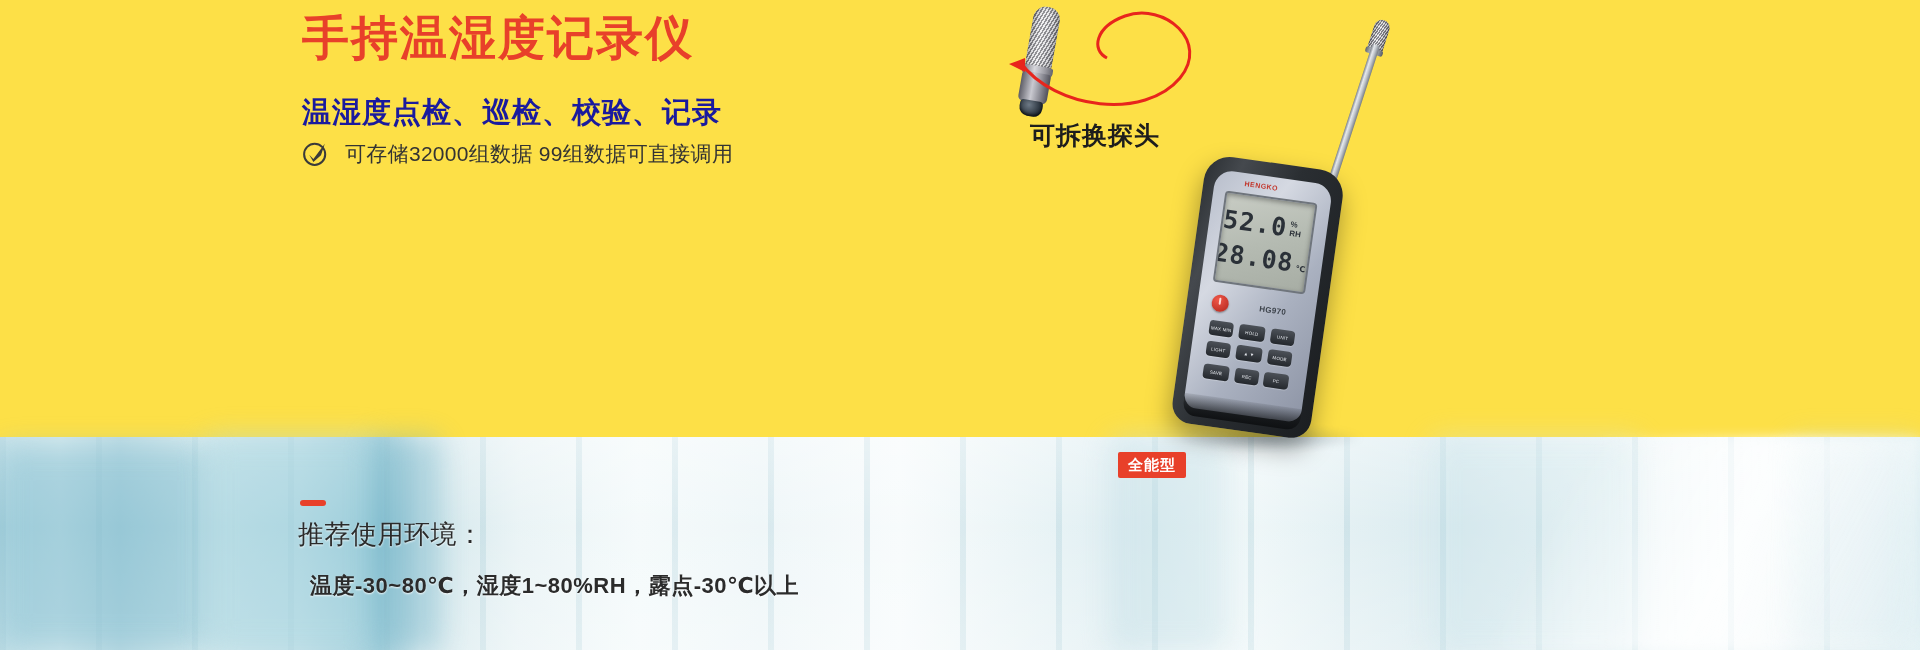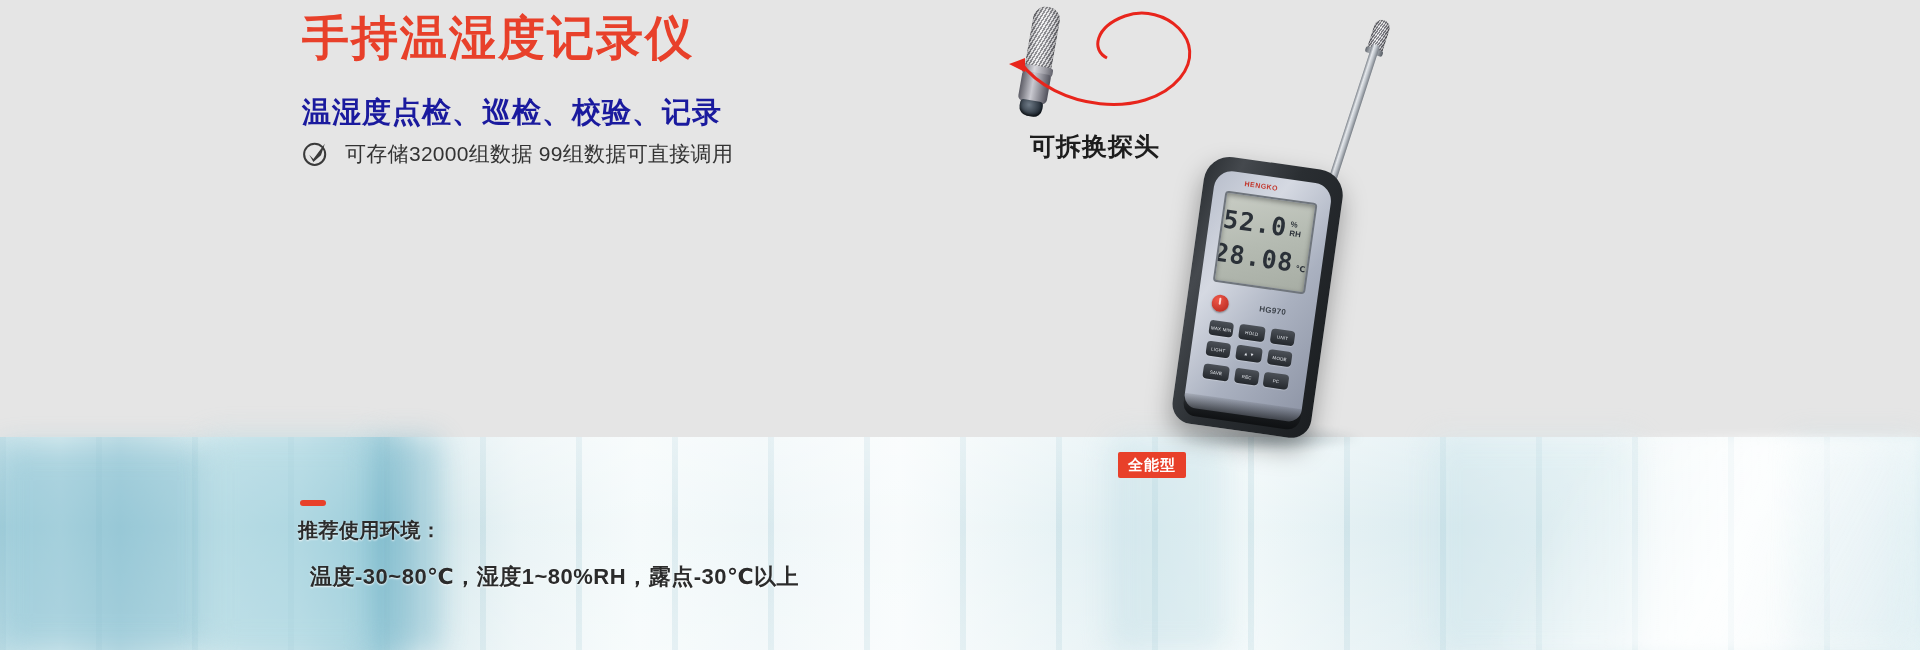--- a/index.html
+++ b/index.html
@@ -8,21 +8,21 @@
     font-family: "Liberation Sans", "DejaVu Sans", sans-serif;
     background: #ffffff;
     position: relative;
   }
 
   
   #banner {
     position: relative;
     width: 1920px;
     height: 650px;
-    background: #e5e5e5;
+    background: #fde047;
     overflow: hidden;
   }
 
   
   .photo-band {
     position: absolute;
     left: 0;
     top: 437px;
     width: 1920px;
     height: 213px;
@@ -124,22 +124,22 @@
     background: #e8402a;
     border-radius: 3px;
   }
 
   .env-block {
     position: absolute;
     left: 298px; top: 515px;
     color: #2b2b2b;
   }
   .env-label {
-    font-size: 20px;
-    font-weight: bold;
+    font-size: 26px;
+    font-weight: normal;
     letter-spacing: .5px;
     line-height: 1.5;
     text-shadow: 0 1px 2px rgba(255,255,255,0.85);
   }
   .env-value {
     font-size: 22px;
     font-weight: bold;
     letter-spacing: .5px;
     line-height: 1.5;
     margin-top: 15px;
@@ -184,21 +184,21 @@
     width: 23px; height: 16px;
     border-radius: 4px 4px 9px 9px;
     background: radial-gradient(circle at 40% 30%, #6e7a86, #1d2630 75%);
     box-shadow: inset 0 -2px 3px rgba(0,0,0,.6);
   }
 
   .arrow-svg { position: absolute; left: 55px; top: 0px; width: 230px; height: 120px; }
 
   .probe-label {
     position: absolute;
-    left: 40px; top: 130px;
+    left: 40px; top: 119px;
     width: 230px;
     text-align: center;
     font-size: 25px;
     font-weight: bold;
     color: #1d1d1d;
     letter-spacing: 1px;
   }
 
   
   .meter {

